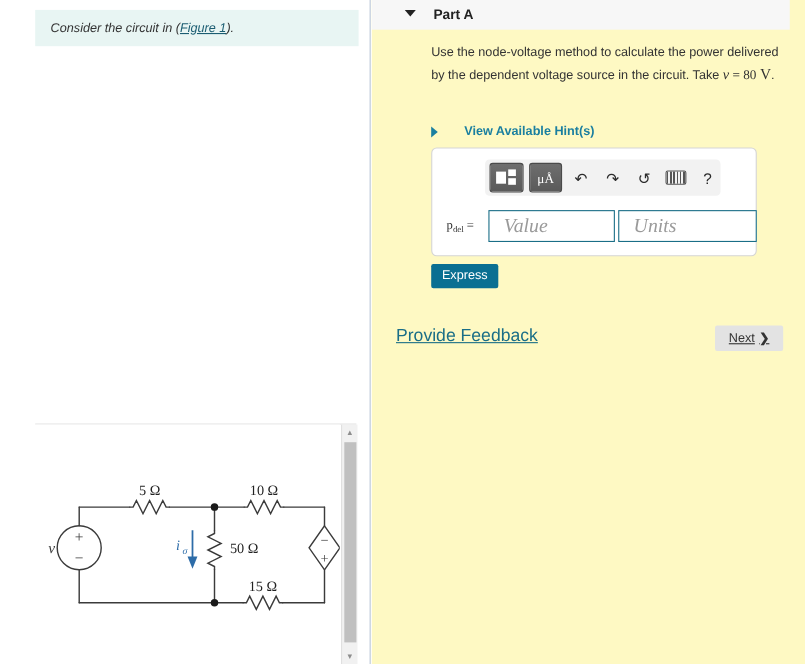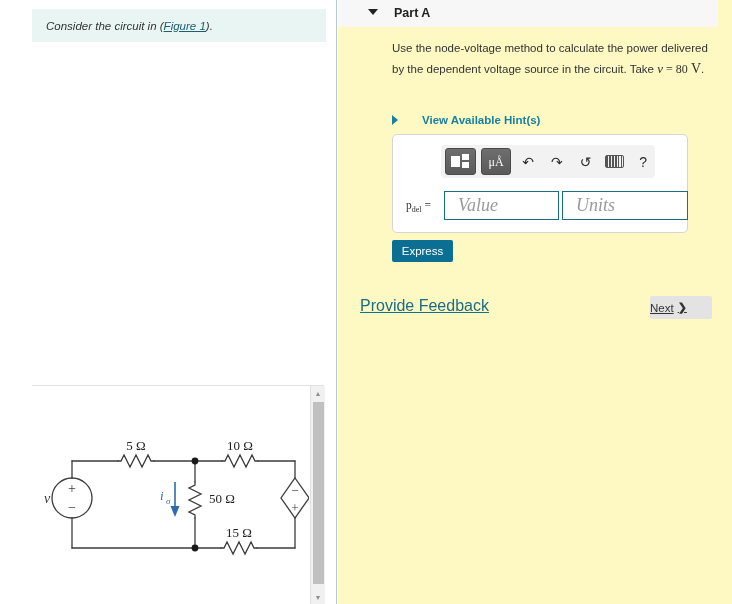--- a/index.html
+++ b/index.html
@@ -363,20 +363,21 @@
   }
   #next-btn {
     position: absolute;
     left: 650px;
     top: 296px;
     width: 62px;
     height: 23px;
     background: #e3e3e3;
     display: flex;
     align-items: center;
+    justify-content: center;
     gap: 4px;
     font-size: 11.5px;
     color: #333;
     border-radius: 2px;
     cursor: pointer;
     text-decoration: underline;
   }
   #next-btn .chev { font-weight: bold; font-size: 11px; }
 </style>
 </head>

